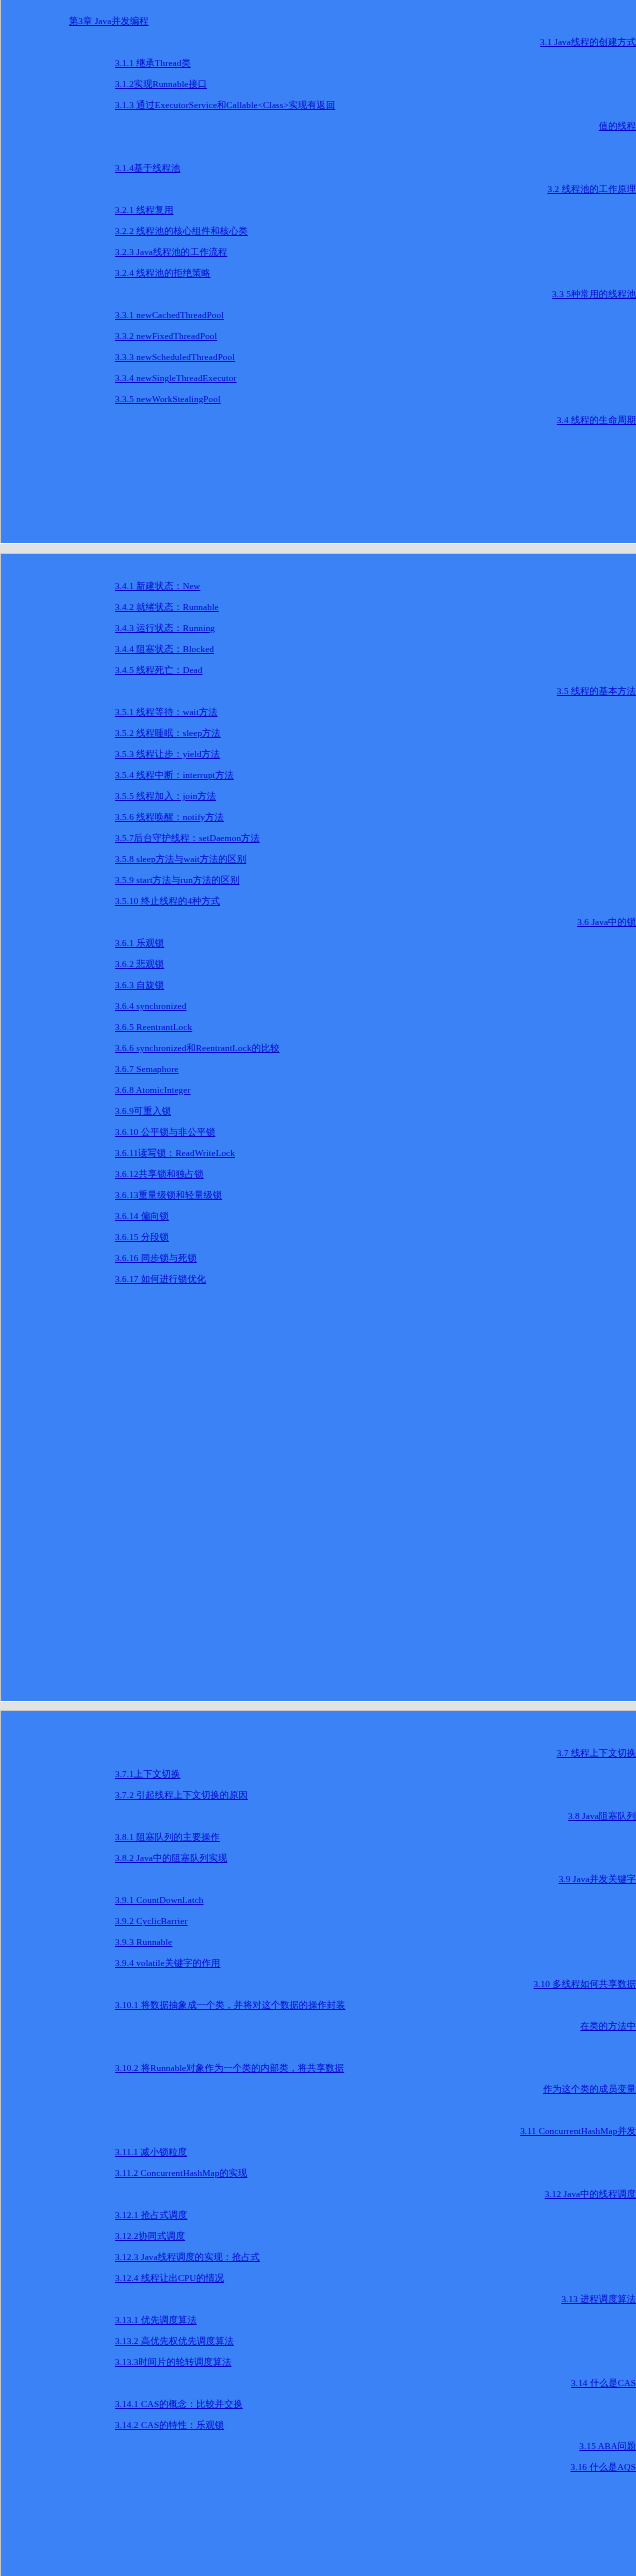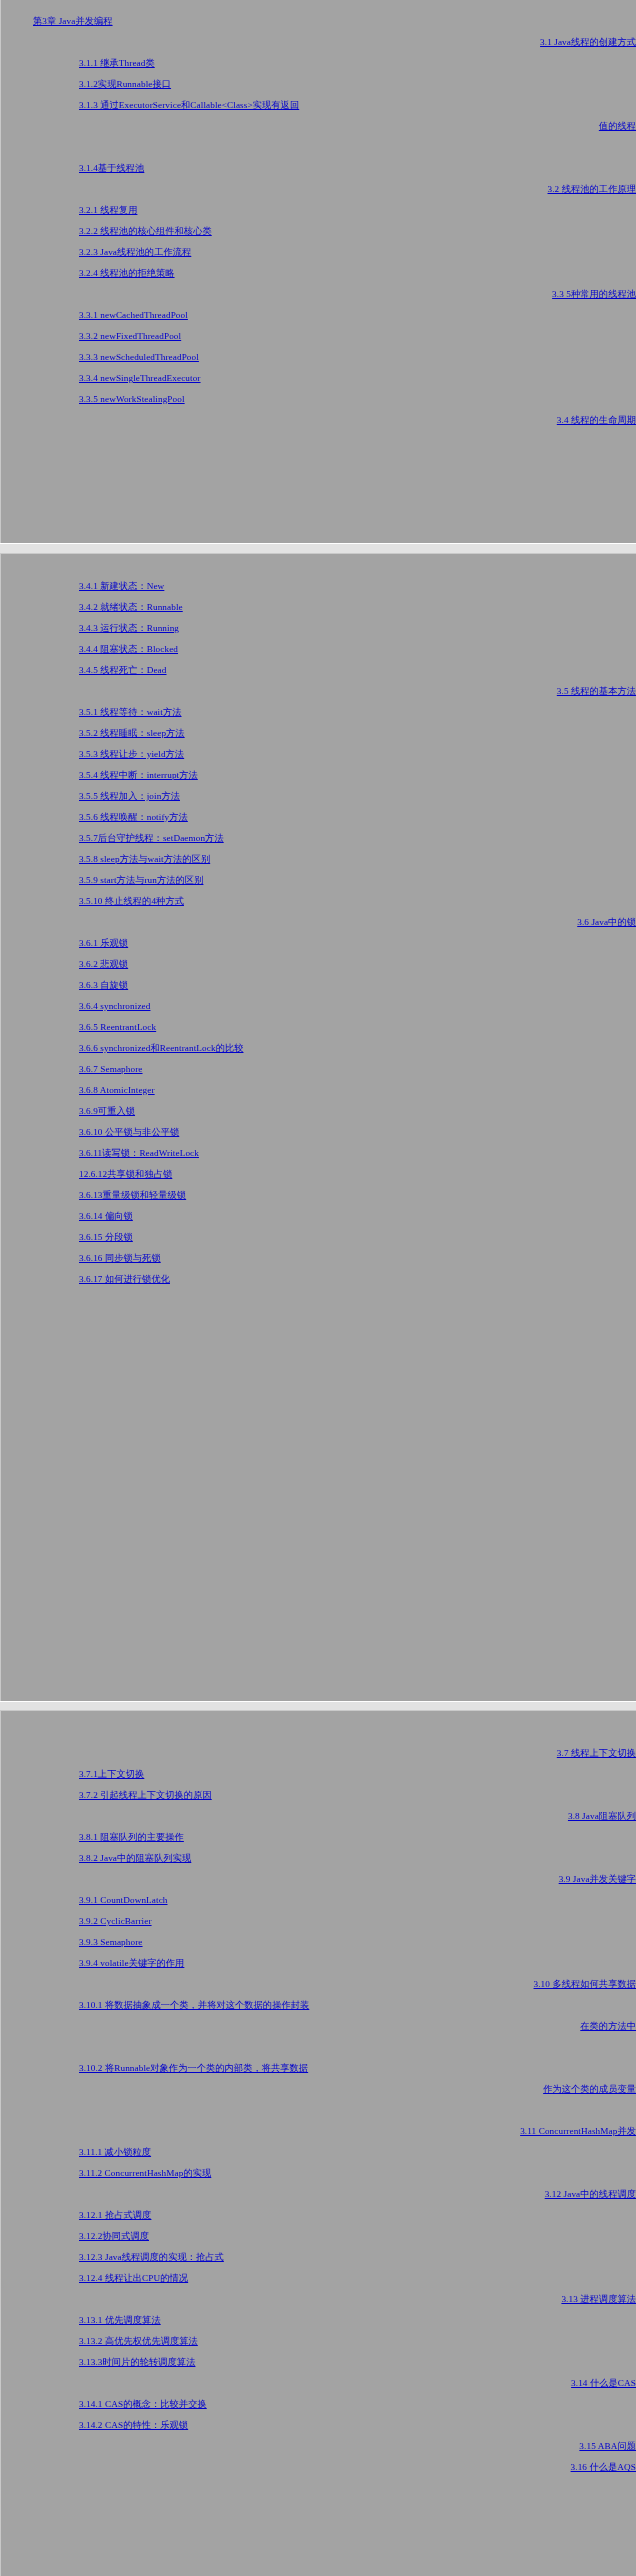--- a/index.html
+++ b/index.html
@@ -10,27 +10,28 @@
   body {
     width: 637px;
     font-family: "Liberation Serif", "DejaVu Serif", serif;
     -webkit-font-smoothing: none;
   }
   .doc {
     width: 637px;
     background: #f1f1f1;
   }
   .page {
-    background: #a3a3a3;
+    background: #3b82f6;
     border-left: 0.6px solid #c8c8c8;
     border-right: 0.6px solid #c8c8c8;
     box-sizing: border-box;
     width: 637px;
     position: relative;
     overflow: hidden;
+    padding-left: 36px;
   }
   .page-gap {
     height: 8.6px;
     background: #e2e2e2;
     border-top: 0.6px solid #ffffff;
     border-bottom: 0.6px solid #c9c9c9;
     width: 637px;
   }
   .toc-entry {
     color: #0000CC;
@@ -104,39 +105,39 @@
       <div class="toc-entry lvl3"><span class="lnk">3.6.2 悲观锁</span></div>
       <div class="toc-entry lvl3"><span class="lnk">3.6.3 自旋锁</span></div>
       <div class="toc-entry lvl3"><span class="lnk">3.6.4 synchronized</span></div>
       <div class="toc-entry lvl3"><span class="lnk">3.6.5 ReentrantLock</span></div>
       <div class="toc-entry lvl3"><span class="lnk">3.6.6 synchronized和ReentrantLock的比较</span></div>
       <div class="toc-entry lvl3"><span class="lnk">3.6.7 Semaphore</span></div>
       <div class="toc-entry lvl3"><span class="lnk">3.6.8 AtomicInteger</span></div>
       <div class="toc-entry lvl3"><span class="lnk">3.6.9可重入锁</span></div>
       <div class="toc-entry lvl3"><span class="lnk">3.6.10 公平锁与非公平锁</span></div>
       <div class="toc-entry lvl3"><span class="lnk">3.6.11读写锁：ReadWriteLock</span></div>
-      <div class="toc-entry lvl3"><span class="lnk">12.6.12共享锁和独占锁</span></div>
+      <div class="toc-entry lvl3"><span class="lnk">3.6.12共享锁和独占锁</span></div>
       <div class="toc-entry lvl3"><span class="lnk">3.6.13重量级锁和轻量级锁</span></div>
       <div class="toc-entry lvl3"><span class="lnk">3.6.14 偏向锁</span></div>
       <div class="toc-entry lvl3"><span class="lnk">3.6.15 分段锁</span></div>
       <div class="toc-entry lvl3"><span class="lnk">3.6.16 同步锁与死锁</span></div>
       <div class="toc-entry lvl3"><span class="lnk">3.6.17 如何进行锁优化</span></div>
     </div>
     <div class="page-gap"></div>
     <div class="page" style="height: 967px; padding-top: 32px;">
       <div class="toc-entry lvl2"><span class="lnk">3.7 线程上下文切换</span></div>
       <div class="toc-entry lvl3"><span class="lnk">3.7.1上下文切换</span></div>
       <div class="toc-entry lvl3"><span class="lnk">3.7.2 引起线程上下文切换的原因</span></div>
       <div class="toc-entry lvl2"><span class="lnk">3.8 Java阻塞队列</span></div>
       <div class="toc-entry lvl3"><span class="lnk">3.8.1 阻塞队列的主要操作</span></div>
       <div class="toc-entry lvl3"><span class="lnk">3.8.2 Java中的阻塞队列实现</span></div>
       <div class="toc-entry lvl2"><span class="lnk">3.9 Java并发关键字</span></div>
       <div class="toc-entry lvl3"><span class="lnk">3.9.1 CountDownLatch</span></div>
       <div class="toc-entry lvl3"><span class="lnk">3.9.2 CyclicBarrier</span></div>
-      <div class="toc-entry lvl3"><span class="lnk">3.9.3 Semaphore</span></div>
+      <div class="toc-entry lvl3"><span class="lnk">3.9.3 Runnable</span></div>
       <div class="toc-entry lvl3"><span class="lnk">3.9.4 volatile关键字的作用</span></div>
       <div class="toc-entry lvl2"><span class="lnk">3.10 多线程如何共享数据</span></div>
       <div class="toc-entry lvl3 wrap"><span class="lnk">3.10.1 将数据抽象成一个类，并将对这个数据的操作封装</span></div>
       <div class="toc-entry cont"><span class="lnk">在类的方法中</span></div>
       <div class="blank"></div>
       <div class="toc-entry lvl3 wrap"><span class="lnk">3.10.2 将Runnable对象作为一个类的内部类，将共享数据</span></div>
       <div class="toc-entry cont"><span class="lnk">作为这个类的成员变量</span></div>
       <div class="blank"></div>
       <div class="toc-entry lvl2"><span class="lnk">3.11 ConcurrentHashMap并发</span></div>
       <div class="toc-entry lvl3"><span class="lnk">3.11.1 减小锁粒度</span></div>

